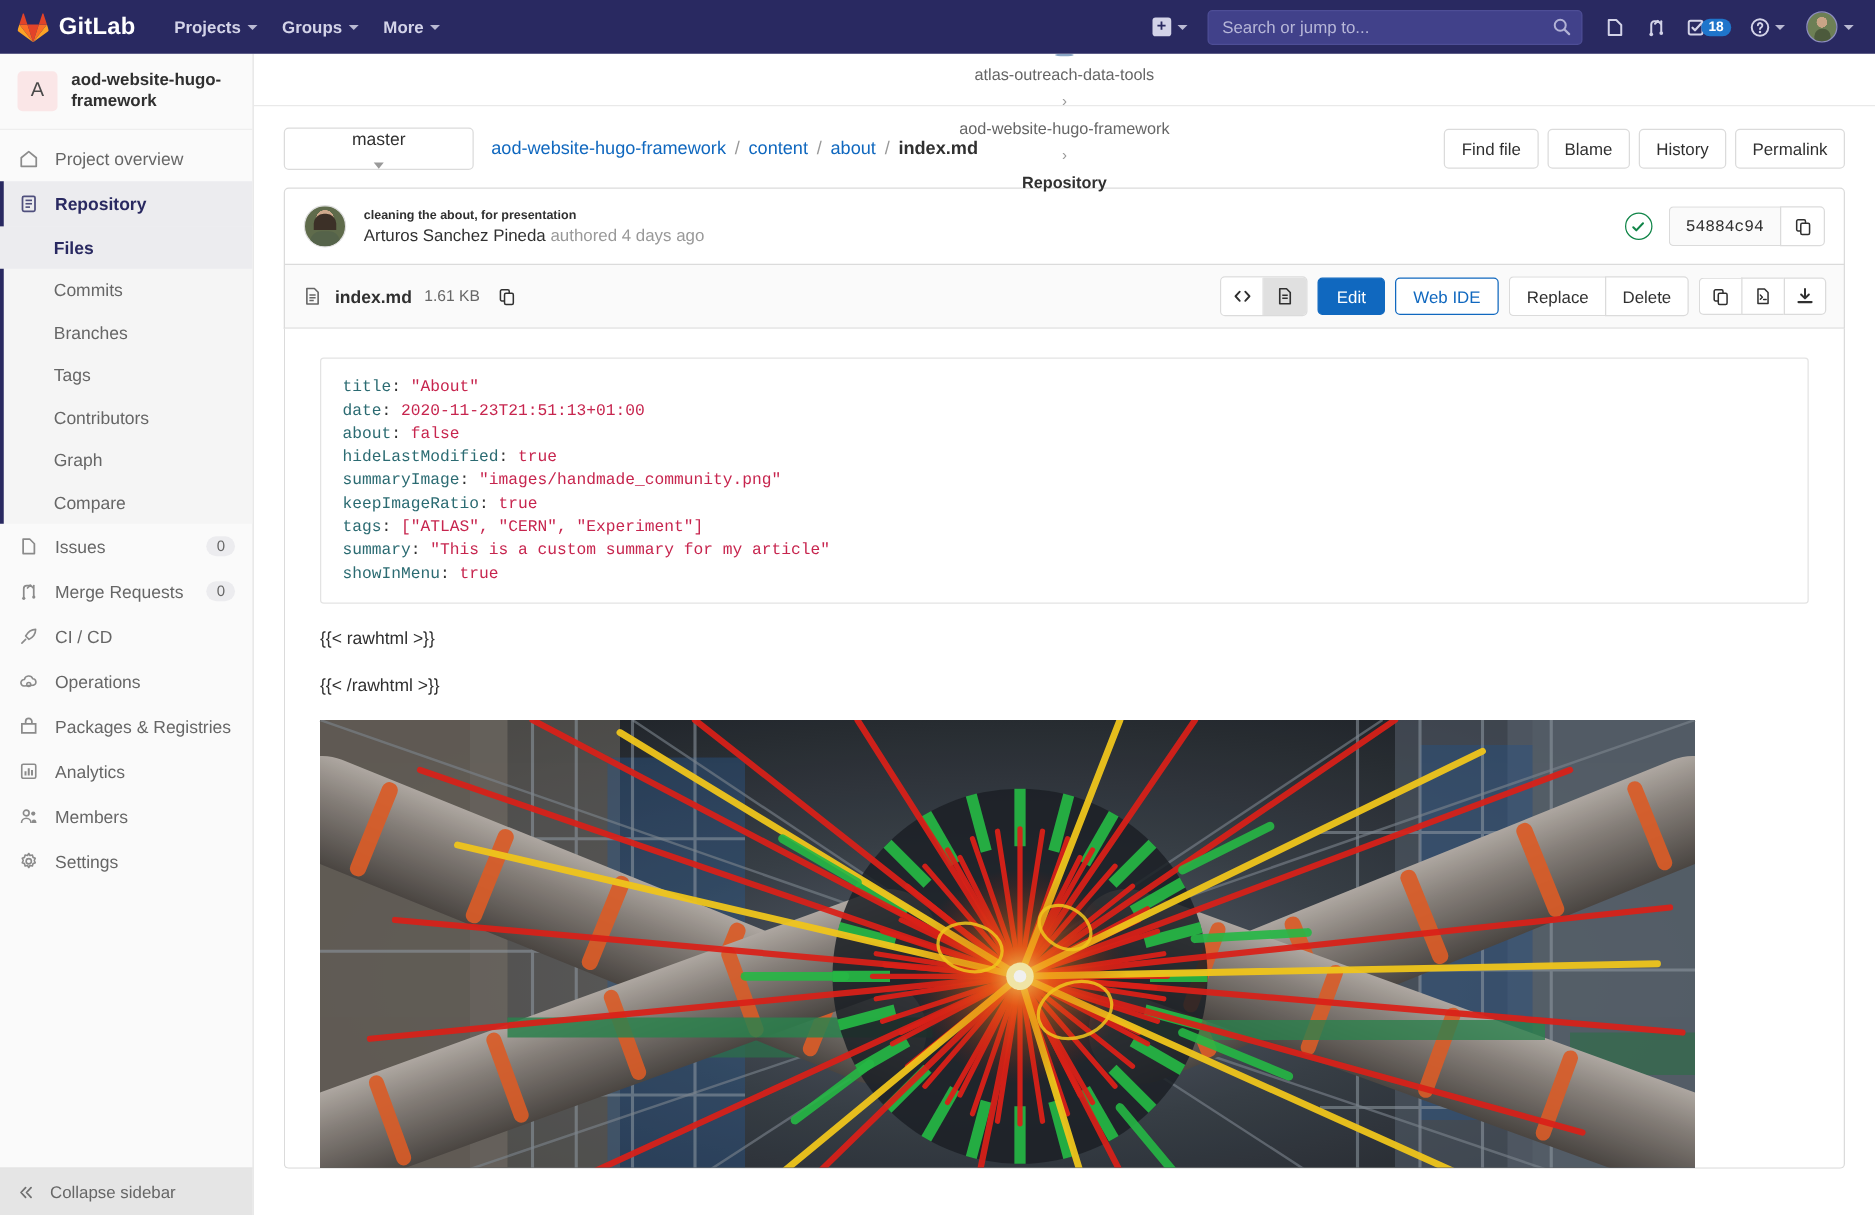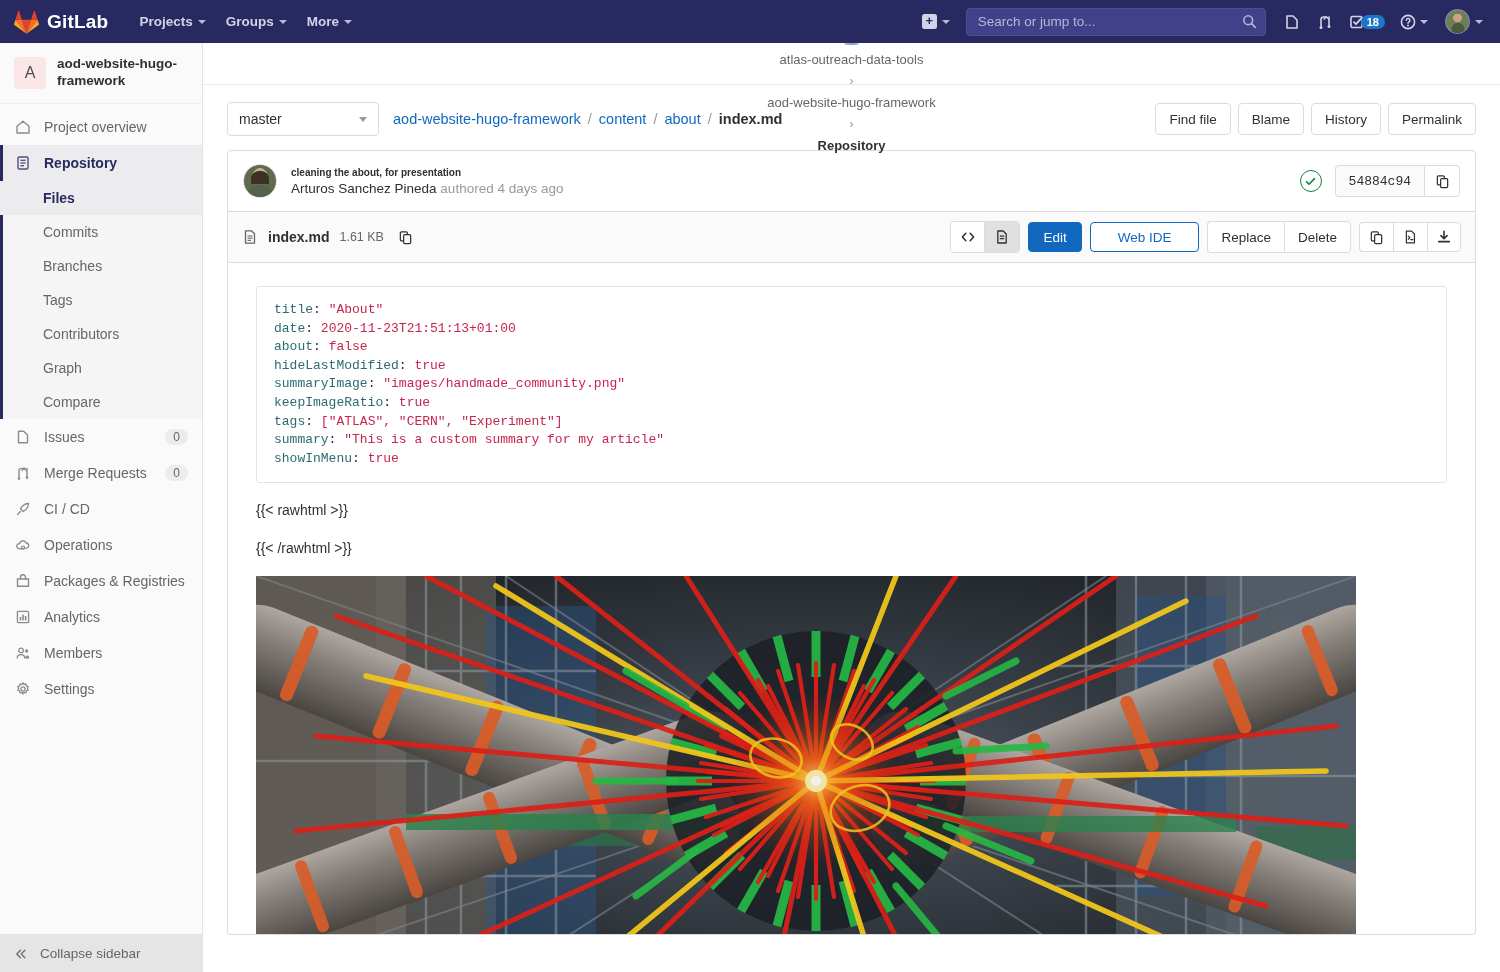--- a/index.html
+++ b/index.html
@@ -128,21 +128,21 @@
     border: 1px solid #8aa6c6;
   }
   .bc-link { color: #666; cursor: pointer; }
   .bc-sep { color: #999; font-size: 12px; }
   .bc-cur { color: #303030; font-weight: 600; }
 
   .file-bar { display: flex; align-items: center; padding: 17px 0 14px; gap: 14px; }
   .branch-select {
     width: 152px; height: 34px; border: 1px solid #dbdbdb; border-radius: 4px;
     background: #fff; display: flex; align-items: center; justify-content: space-between;
-    padding: 0 11px; font-size: 14px; color: #303030; cursor: pointer;
+    padding: 0 11px; font-size: 14px; color: #303030; cursor: pointer; flex-direction: column;
   }
   .sel-caret { width:0;height:0;border-left:4px solid transparent;border-right:4px solid transparent;
                border-top:5px solid #999; }
   .path-crumbs { display: flex; align-items: center; gap: 7px; font-size: 14.5px; }
   .path-crumbs a { color: #1068bf; text-decoration: none; cursor: pointer; }
   .path-sep { color: #999; }
   .path-cur { font-weight: 700; color: #303030; }
   .btn-group-right { margin-left: auto; display: flex; gap: 7px; }
   .btn {
     height: 32px; padding: 0 13px; border: 1px solid #dbdbdb; border-radius: 4px;
@@ -198,21 +198,21 @@
     background: #fff; cursor: pointer; border-right: 1px solid #dbdbdb;
   }
   .seg:last-child { border-right: none; }
   .seg.active { background: #e0e0e0; }
   .btn-primary {
     height: 30px; padding: 0 14px; border-radius: 4px; border: 1px solid #1068bf;
     background: #1068bf; color: #fff; font-size: 13.5px; font-weight: 400;
     cursor: pointer; font-family: inherit; display:flex;align-items:center;
   }
   .btn-outline {
-    height: 30px; padding: 0 27px; border-radius: 4px; border: 1px solid #1068bf;
+    height: 30px; padding: 0 14px; border-radius: 4px; border: 1px solid #1068bf;
     background: #fff; color: #1068bf; font-size: 13.5px; cursor: pointer;
     font-family: inherit; display:flex;align-items:center;
   }
   .btn-pair { display: flex; }
   .btn-pair .btn { border-radius: 0; border-right: none; }
   .btn-pair .btn:first-child { border-radius: 4px 0 0 4px; }
   .btn-pair .btn:last-child { border-radius: 0 4px 4px 0; border-right: 1px solid #dbdbdb; }
   .ico-group { display: flex; }
   .ico-btn {
     width: 34px; height: 30px; border: 1px solid #dbdbdb; border-right: none;

